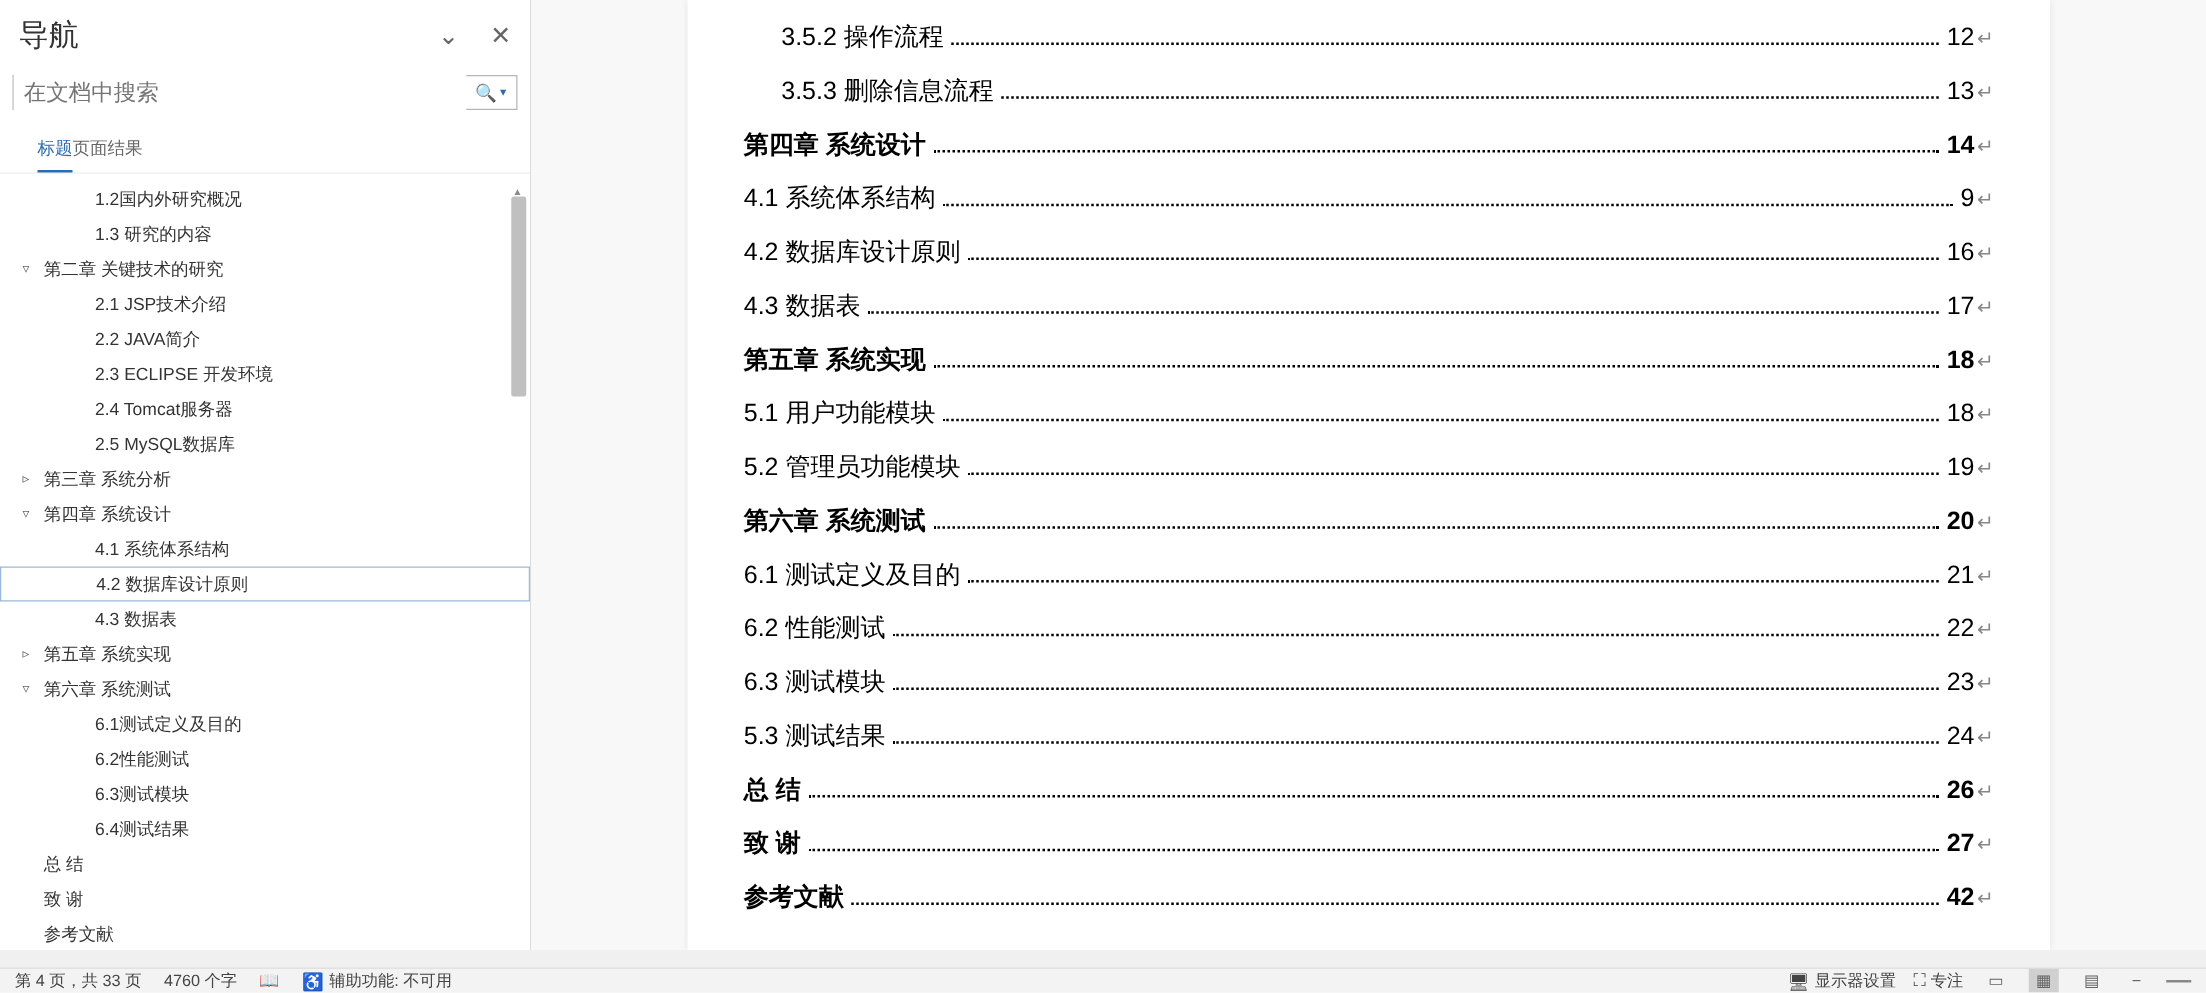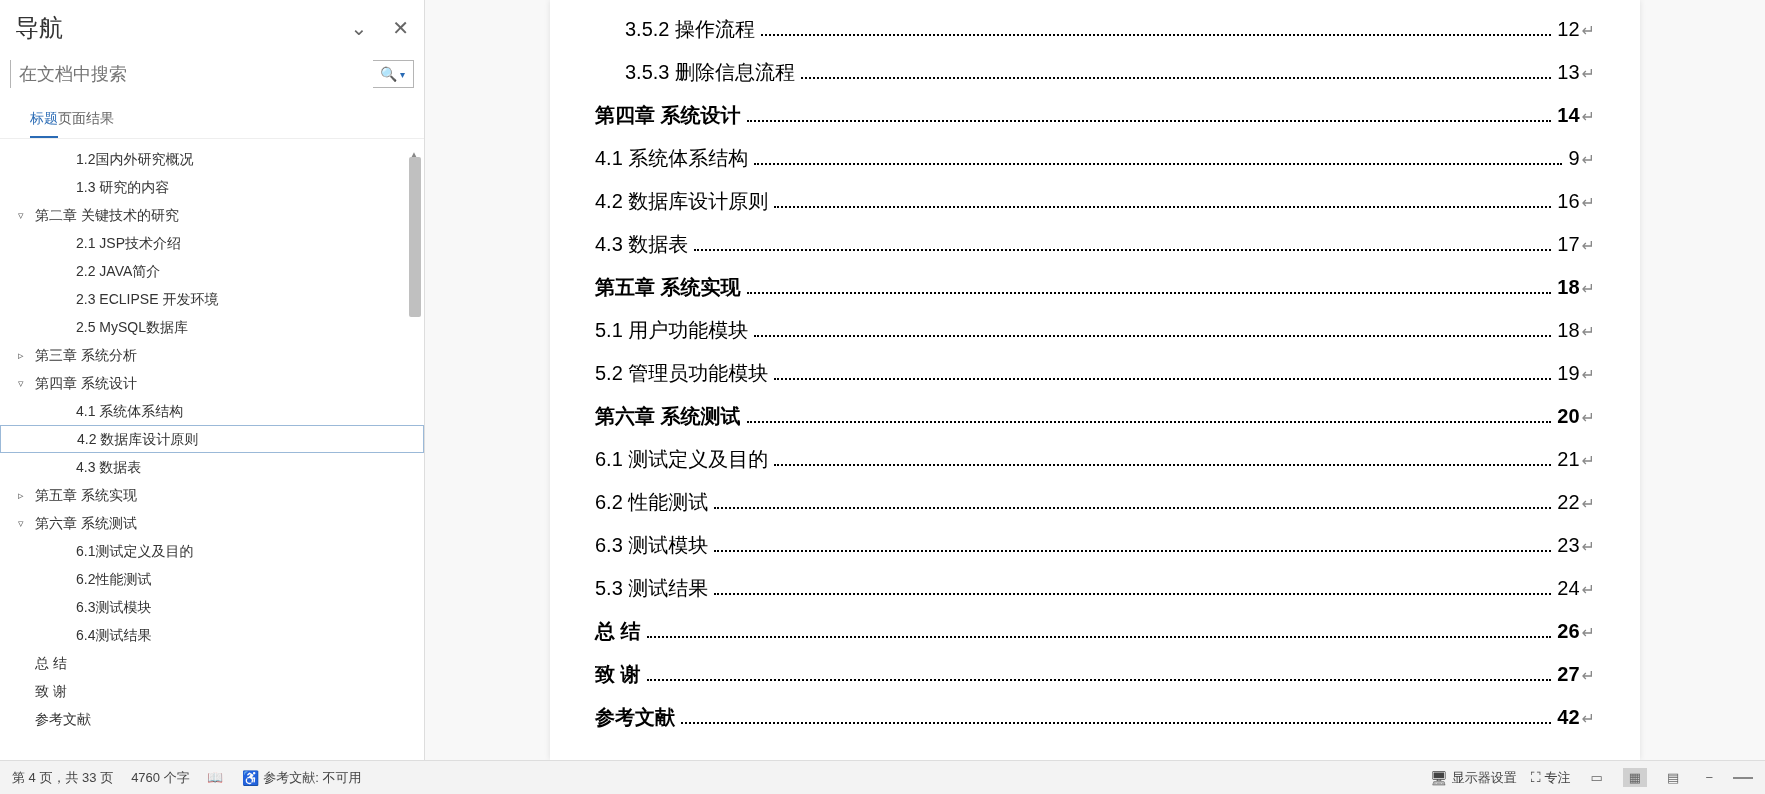--- a/index.html
+++ b/index.html
@@ -27,21 +27,21 @@
 .scrollbar-thumb { position: absolute; right: 3px; top: 18px; width: 12px; height: 160px; background: #c0c0c0; border-radius: 2px; }
 .doc-area { flex: 1; background: #f8f8f8; display: flex; justify-content: center; overflow: hidden; text-align: right; }
 .page { width: 1090px; background: #fff; padding: 0 45px; box-shadow: 0 0 6px rgba(0,0,0,0.1); }
 .toc-line { display: flex; align-items: baseline; margin: 16px 0; font-family: "SimSun", serif; font-size: 20px; color: #000; }
 .toc-line.bold .toc-text, .toc-line.bold .toc-page { font-weight: bold; }
 .toc-text { white-space: nowrap; }
 .toc-dots { flex: 1; border-bottom: 2px dotted #000; margin: 0 6px 4px; min-width: 20px; }
 .toc-page { white-space: nowrap; }
 .para-mark { color: #888; font-size: 16px; margin-left: 2px; font-weight: normal; }
 .toc-line.indent-1 .toc-text { padding-left: 30px; }
-.status-bar { position: absolute; bottom: 0; left: 0; right: 0; height: 34px; background: #f3f3f3; border-top: 1px solid #ddd; display: flex; align-items: center; padding: 0 12px; font-size: 13px; color: #444; }
+.status-bar { position: absolute; bottom: 0; left: 0; right: 0; height: 20px; background: #f3f3f3; border-top: 1px solid #ddd; display: flex; align-items: center; padding: 0 12px; font-size: 13px; color: #444; }
 .status-left { display: flex; gap: 18px; align-items: center; }
 .status-right { margin-left: auto; display: flex; gap: 14px; align-items: center; }
 .status-item { display: flex; align-items: center; gap: 4px; cursor: pointer; }
 .status-icon { font-size: 14px; }
 .view-btn { padding: 2px 6px; cursor: pointer; color: #666; }
 .view-btn.active { background: #d0d0d0; }
 .zoom-slider { width: 20px; height: 2px; background: #888; position: relative; }
 </style>
 </head>
 <body>
@@ -66,20 +66,21 @@
     </div>
     <div class="nav-tree" id="nav-tree">
       <div class="scroll-indicator"></div>
       <div class="scrollbar-thumb"></div>
     <div class="tree-item level-1"><span>1.2国内外研究概况</span></div>
         <div class="tree-item level-1"><span>1.3 研究的内容</span></div>
         <div class="tree-item level-0"><span class="tree-arrow">▿</span><span>第二章 关键技术的研究</span></div>
         <div class="tree-item level-1"><span>2.1 JSP技术介绍</span></div>
         <div class="tree-item level-1"><span>2.2 JAVA简介</span></div>
         <div class="tree-item level-1"><span>2.3 ECLIPSE 开发环境</span></div>
+        <div class="tree-item level-1"><span>2.4 Tomcat服务器</span></div>
         <div class="tree-item level-1"><span>2.5 MySQL数据库</span></div>
         <div class="tree-item level-0"><span class="tree-arrow">▹</span><span>第三章 系统分析</span></div>
         <div class="tree-item level-0"><span class="tree-arrow">▿</span><span>第四章 系统设计</span></div>
         <div class="tree-item level-1"><span>4.1 系统体系结构</span></div>
         <div class="tree-item level-1 selected"><span>4.2 数据库设计原则</span></div>
         <div class="tree-item level-1"><span>4.3 数据表</span></div>
         <div class="tree-item level-0"><span class="tree-arrow">▹</span><span>第五章 系统实现</span></div>
         <div class="tree-item level-0"><span class="tree-arrow">▿</span><span>第六章  系统测试</span></div>
         <div class="tree-item level-1"><span>6.1测试定义及目的</span></div>
         <div class="tree-item level-1"><span>6.2性能测试</span></div>
@@ -199,21 +200,21 @@
   </div>
 </div>
 
 <div class="status-bar">
   <div class="status-left">
     <span class="status-item">第 4 页，共 33 页</span>
     <span class="status-item">4760 个字</span>
     <span class="status-item">📖</span>
     <span class="status-item">
       <span class="status-icon">♿</span>
-      <span>参考文献: 不可用</span>
+      <span>辅助功能: 不可用</span>
     </span>
   </div>
   <div class="status-right">
     <span class="status-item">
       <span class="status-icon">🖥</span>
       <span>显示器设置</span>
     </span>
     <span class="status-item">
       <span class="status-icon">⛶</span>
       <span>专注</span>

